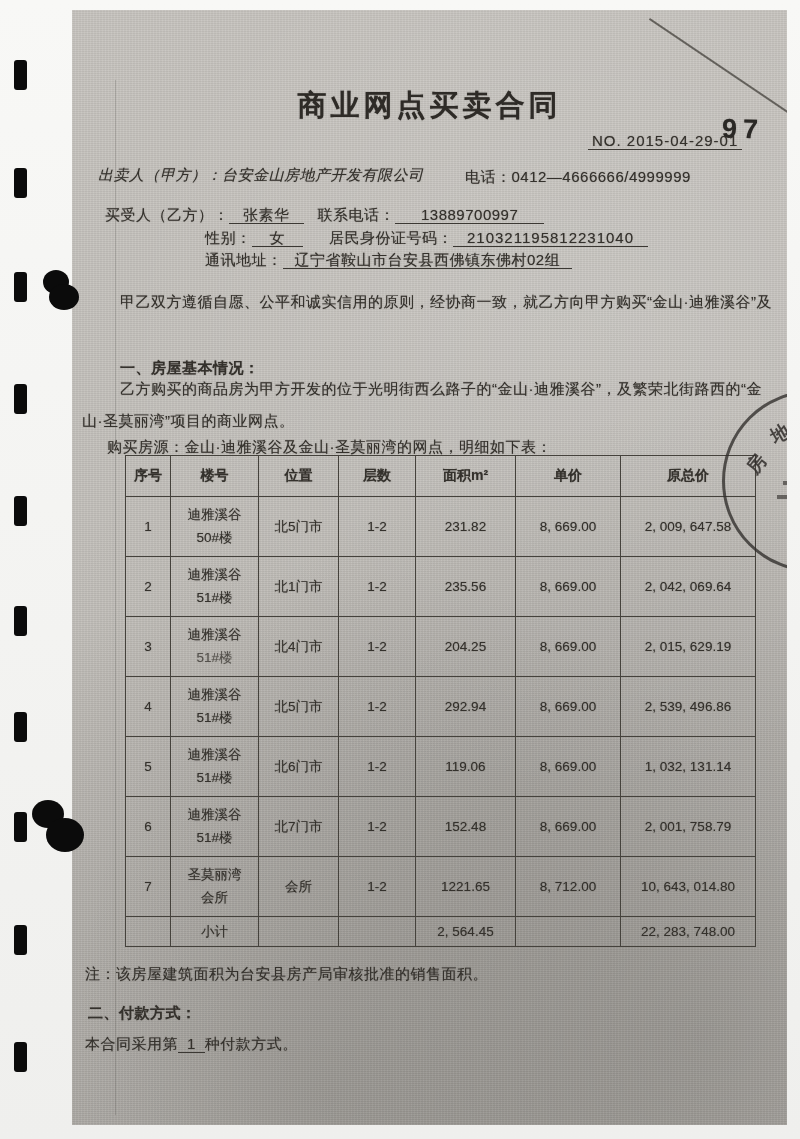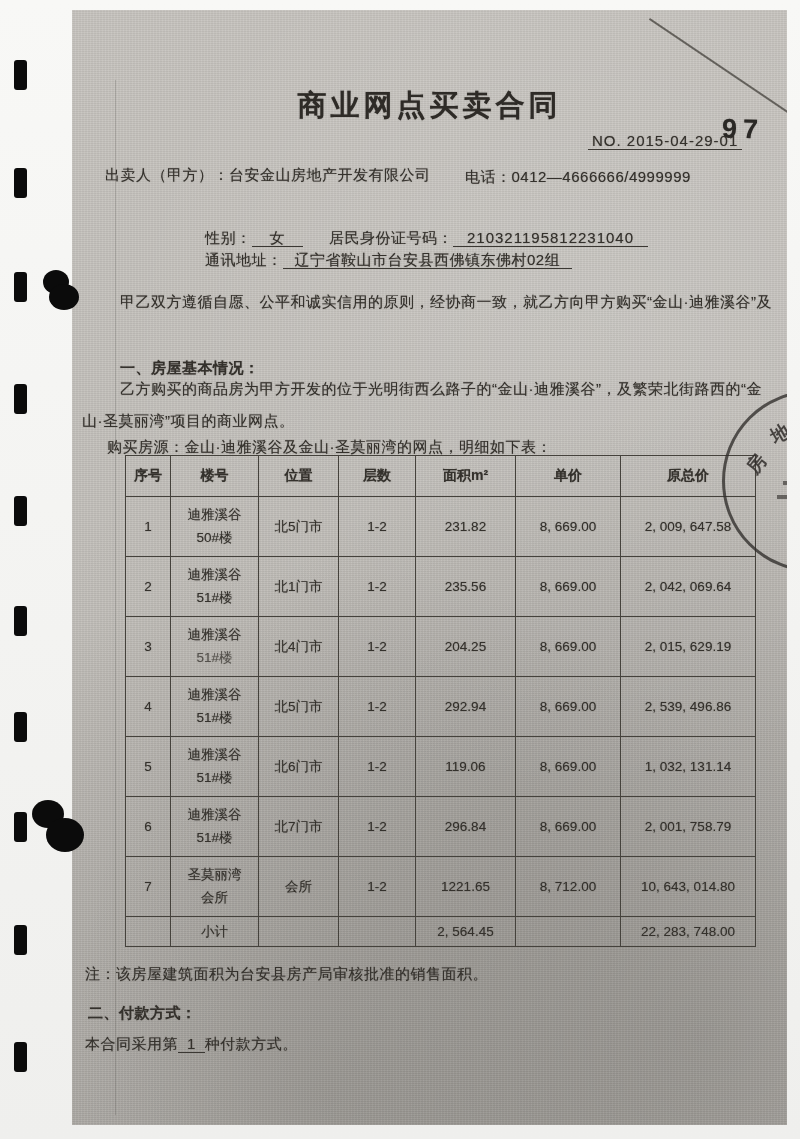--- a/index.html
+++ b/index.html
@@ -63,23 +63,26 @@
   <div class="paper">
     <div class="foldline"></div>
     <div class="cornerline"></div>
 
     <div class="t title" style="top:76px;">商业网点买卖合同</div>
     <div class="t no-line" style="left:516px;top:122px;">
       <span class="uv" style="padding:0 4px;">NO. 2015-04-29-01</span>
     </div>
     <div class="t pageno" style="left:650px;top:104px;">97</div>
 
-    <div class="t" style="left:33px;top:156px;">出卖人（甲方）：台安金山房地产开发有限公司</div>
+    <div class="t" style="left:26px;top:156px;font-style:italic;">出卖人（甲方）：台安金山房地产开发有限公司</div>
     <div class="t" style="left:393px;top:158px;">电话：0412—4666666/4999999</div>
 
+    <div class="t" style="left:33px;top:196px;">
+      <span>买受人（乙方）：</span><span class="uv" style="padding:0 14px;">张素华</span><span style="margin-left:14px;">联系电话：</span><span class="uv" style="padding:0 26px;">13889700997</span>
+    </div>
 
     <div class="t" style="left:133px;top:219px;">
       <span>性别：</span><span class="uv" style="padding:0 18px;">女</span><span style="margin-left:26px;">居民身份证号码：</span><span class="uv" style="padding:0 14px;letter-spacing:1px;">210321195812231040</span>
     </div>
 
     <div class="t" style="left:133px;top:241px;">
       <span>通讯地址：</span><span class="uv" style="padding:0 12px;">辽宁省鞍山市台安县西佛镇东佛村02组</span>
     </div>
 
     <div class="t" style="left:48px;top:283px;">甲乙双方遵循自愿、公平和诚实信用的原则，经协商一致，就乙方向甲方购买“金山·迪雅溪谷”及</div>
@@ -169,21 +172,21 @@
         <td class="money">1, 032, 131.14</td>
       </tr>
       <tr class="datarow">
         <td>6</td>
         <td class="bcell">
               <div>迪雅溪谷</div>
               <div>51#楼</div>
             </td>
         <td>北7门市</td>
         <td>1-2</td>
-        <td>296.84</td>
+        <td>152.48</td>
         <td>8, 669.00</td>
         <td class="money">2, 001, 758.79</td>
       </tr>
       <tr class="datarow">
         <td>7</td>
         <td class="bcell">
               <div>圣莫丽湾</div>
               <div>会所</div>
             </td>
         <td>会所</td>

